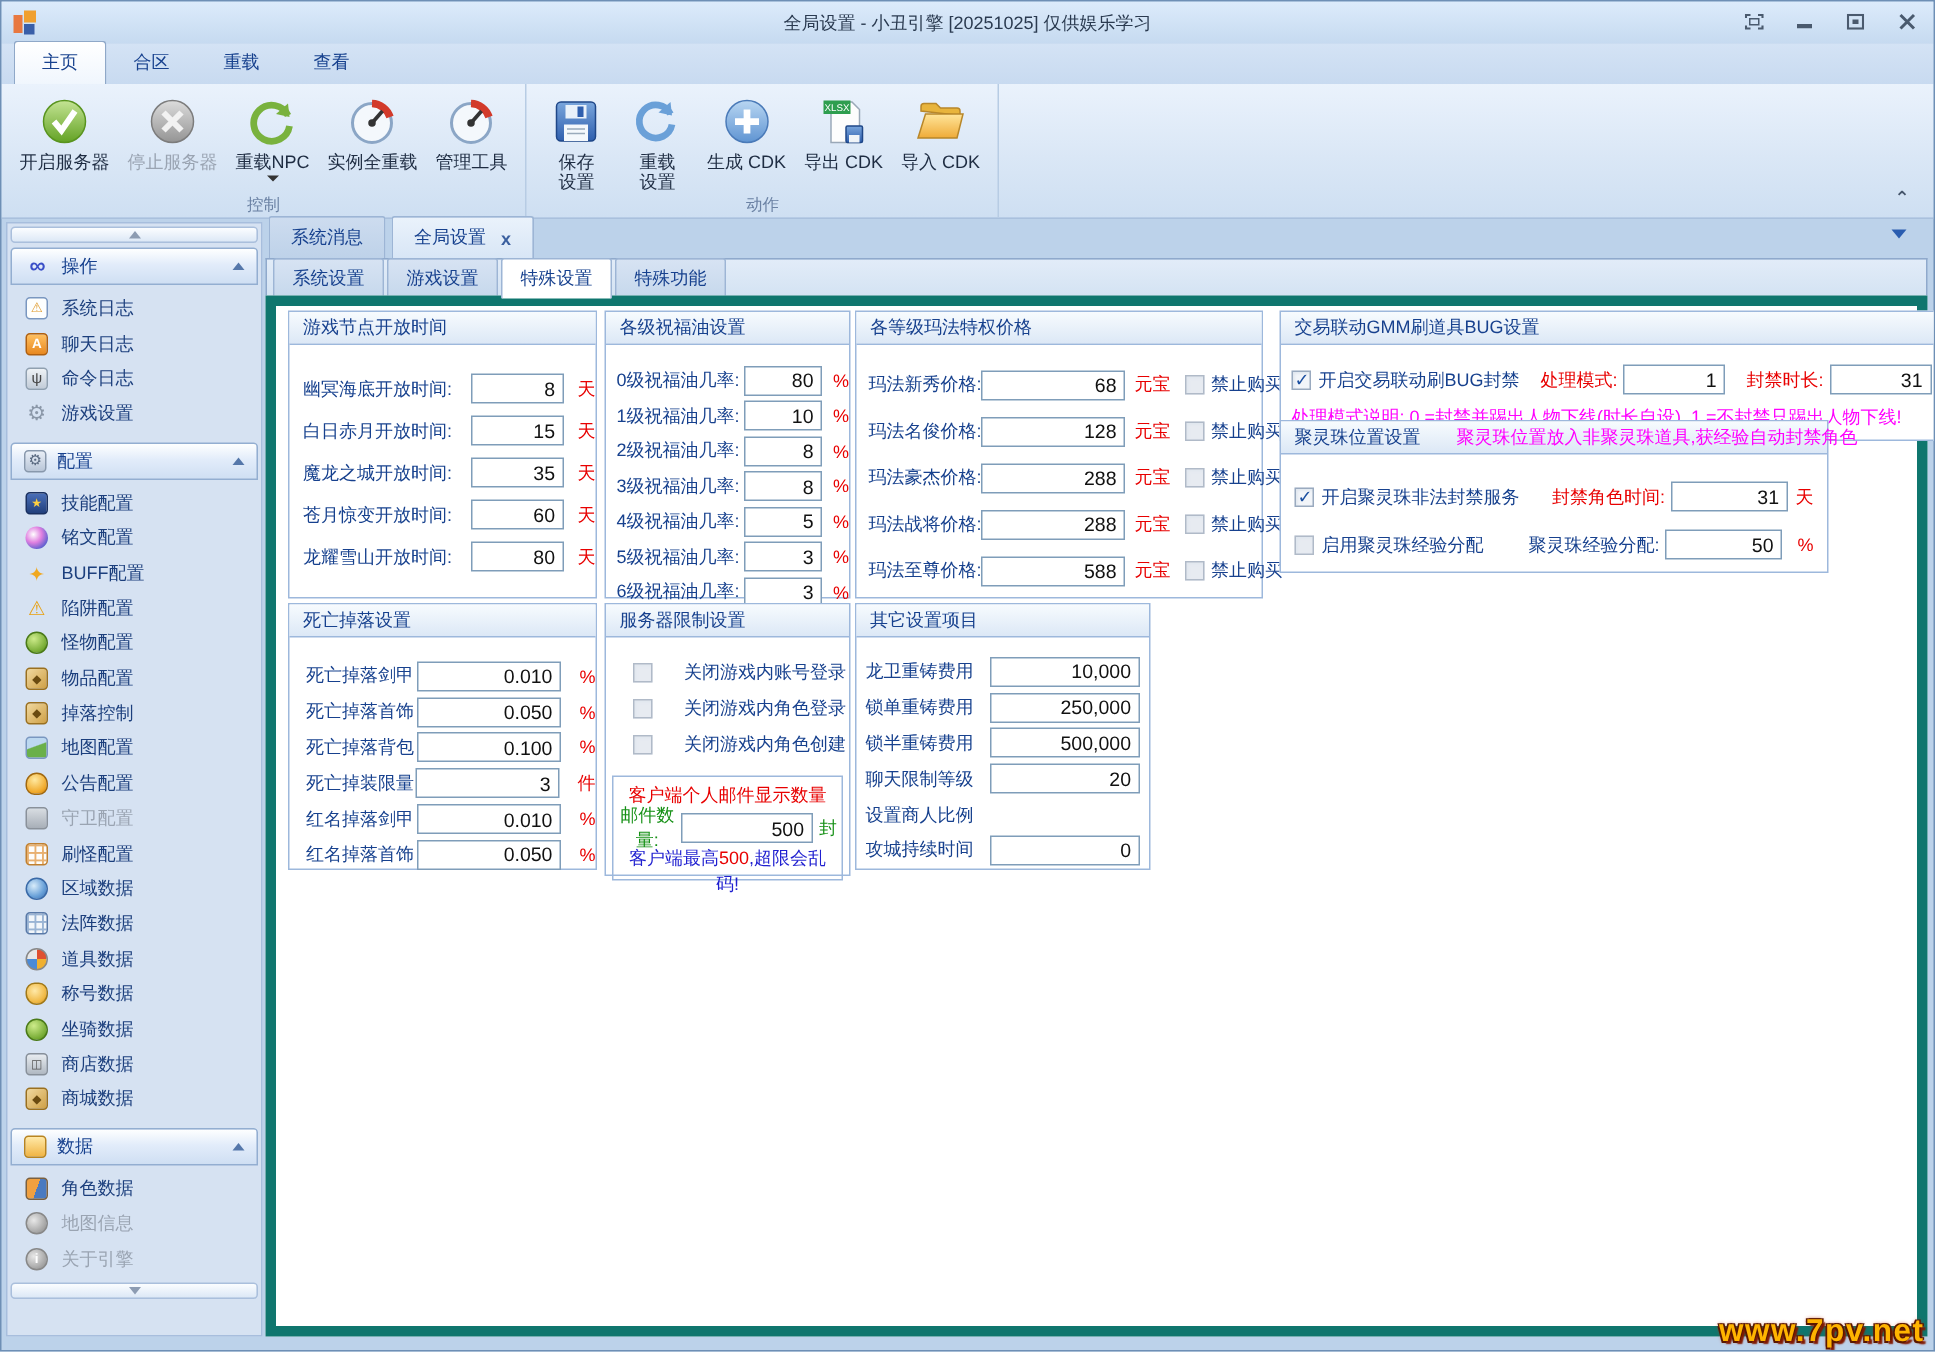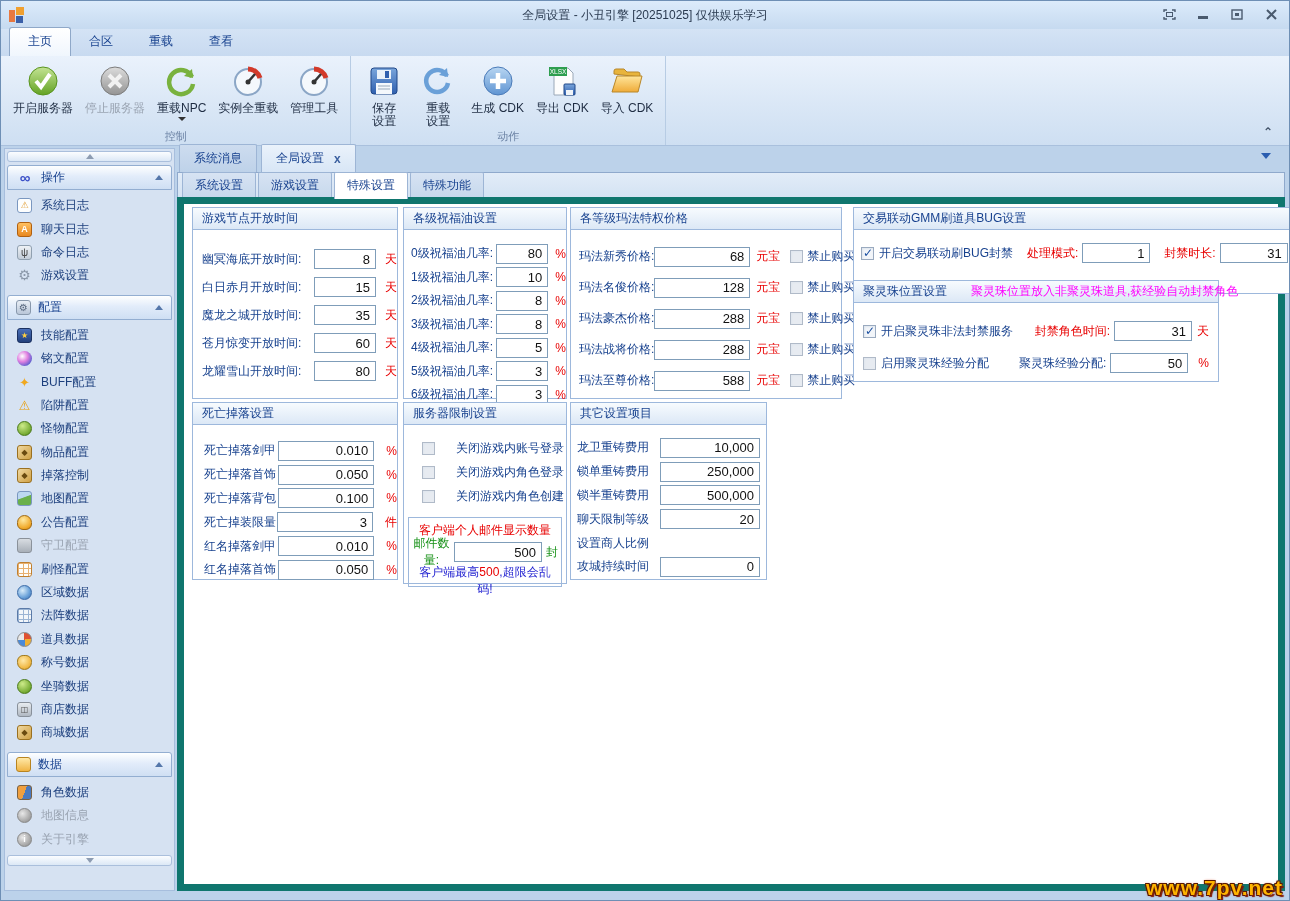--- a/index.html
+++ b/index.html
@@ -611,20 +611,21 @@
       <div class="pb">
         <div class="frow">
           <span class="cb on"></span>
           <span class="cblab">开启交易联动刷BUG封禁</span>
           <span class="l-red">处理模式:</span>
           <input class="fin" style="margin: 0px 14px 0px 4px;" value="1">
           <span class="l-red">封禁时长:</span>
           <input class="fin" style="margin: 0px 5px 0px 4px;" value="31">
           <span class="u-red">天</span>
         </div>
+        <div class="note">处理模式说明: 0 =封禁并踢出人物下线(时长自设), 1 =不封禁只踢出人物下线!</div>
       </div>
     </div>
 
     <div class="panel" id="p-jlz">
       <div class="ph">
         <span>聚灵珠位置设置</span>
         <span class="hnote">聚灵珠位置放入非聚灵珠道具,获经验自动封禁角色</span>
       </div>
       <div class="pb">
         <div class="frow">

